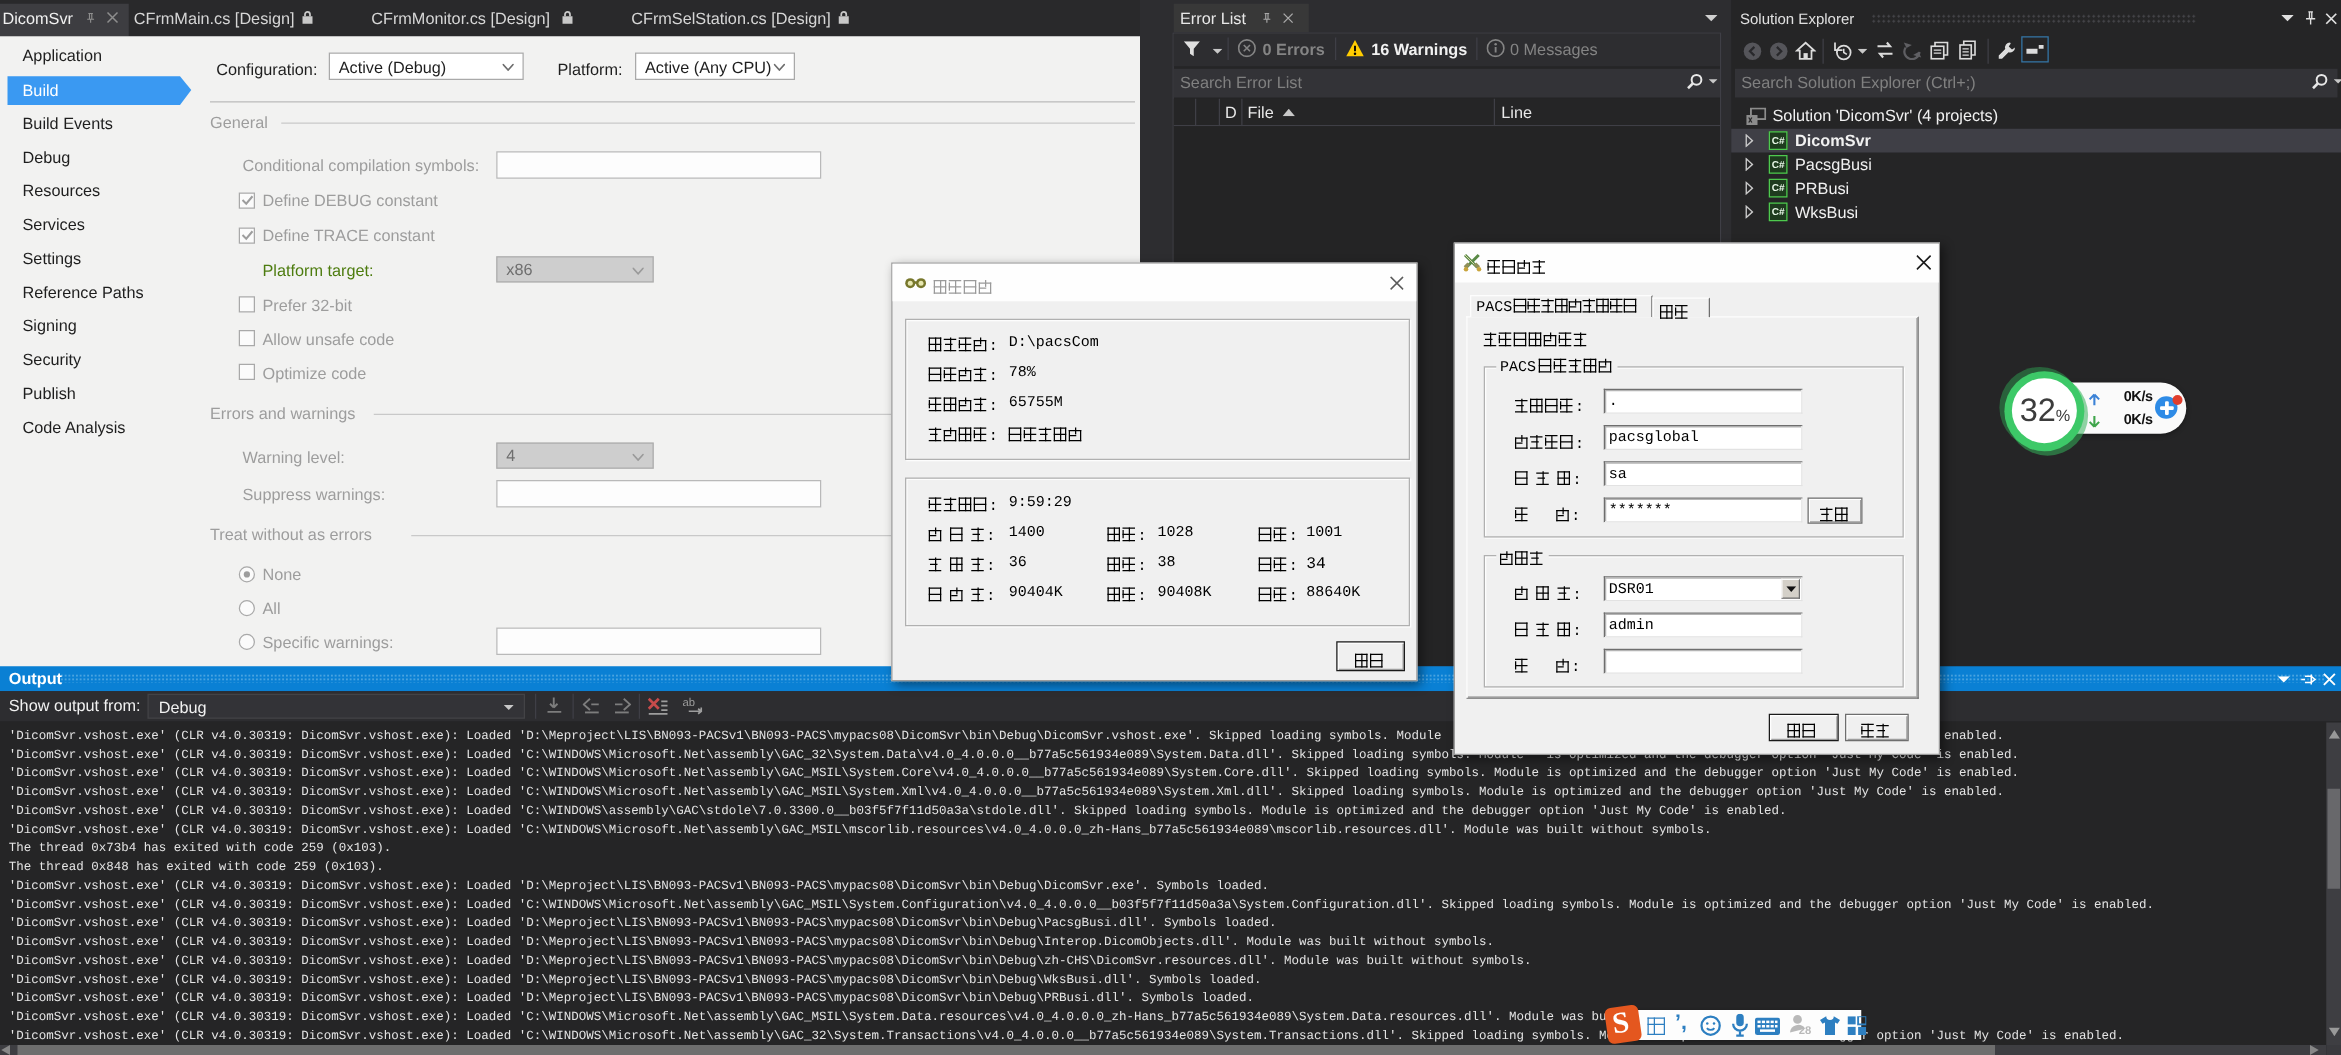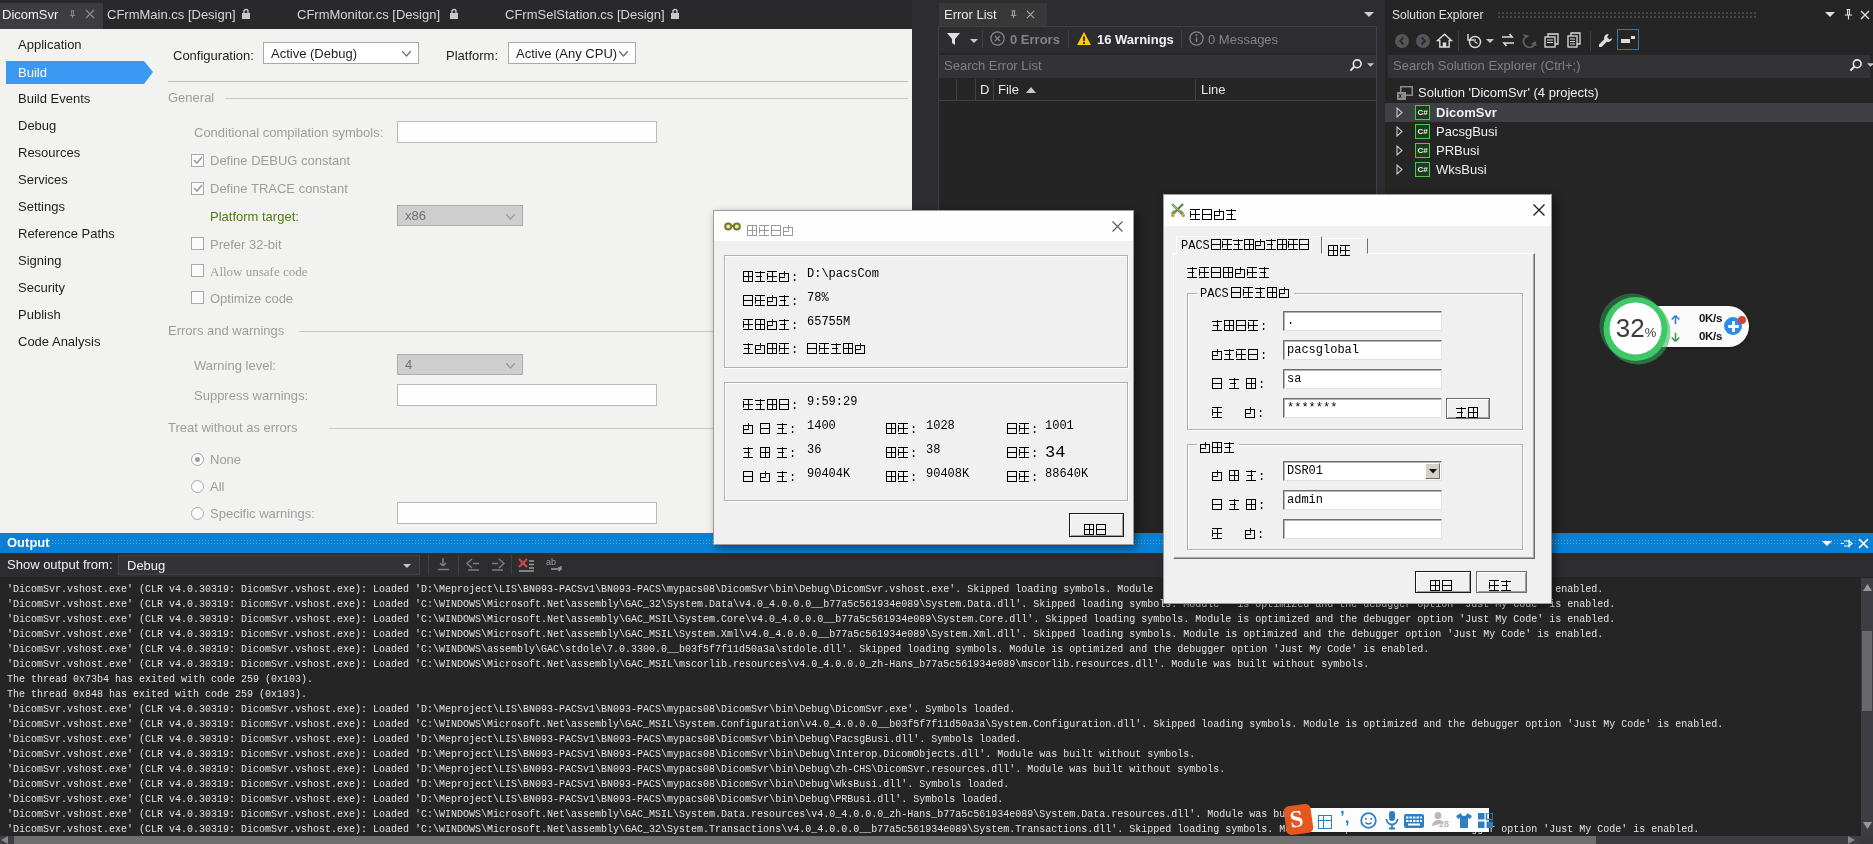--- a/index.html
+++ b/index.html
@@ -107,21 +107,21 @@
   <div class="ab" style="left:210px;top:180px;color:#4d7c0f;">Platform target:</div>
   <div class="ab" style="left:397px;top:176px;width:126px;height:21px;background:#cecece;border:1px solid #adadad;box-sizing:border-box;">
     <div class="ab" style="left:7px;top:2px;color:#6f6f6f;">x86</div>
     <svg class="ab" style="right:7px;top:8px" width="9" height="6" viewBox="0 0 9 6">
           <path d="M0 0l4.5 5L9 0" stroke="#9a9a9a" fill="none" stroke-width="1.3"></path>
         </svg>
   </div>
   <div class="ab" style="left:191px;top:208px;width:13px;height:13px;background:#fbfbfb;border:1px solid #a9a9a9;box-sizing:border-box;"></div>
   <div class="ab" style="left:210px;top:208px;color:#9d9d9d;">Prefer 32-bit</div>
   <div class="ab" style="left:191px;top:235px;width:13px;height:13px;background:#fbfbfb;border:1px solid #a9a9a9;box-sizing:border-box;"></div>
-  <div class="ab" style="left:210px;top:235px;color:#9d9d9d;font-family:Liberation Serif, serif;">Allow unsafe code</div>
+  <div class="ab" style="left:210px;top:235px;color:#9d9d9d;">Allow unsafe code</div>
   <div class="ab" style="left:191px;top:262px;width:13px;height:13px;background:#fbfbfb;border:1px solid #a9a9a9;box-sizing:border-box;"></div>
   <div class="ab" style="left:210px;top:262px;color:#9d9d9d;">Optimize code</div>
 
   <div class="ab" style="left:168px;top:294px;color:#9d9d9d;">Errors and warnings</div>
   <div class="ab" style="left:299px;top:302px;width:609px;height:1px;background:#c9c9c9;"></div>
   <div class="ab" style="left:194px;top:329px;color:#9d9d9d;">Warning level:</div>
   <div class="ab" style="left:397px;top:325px;width:126px;height:21px;background:#cecece;border:1px solid #adadad;box-sizing:border-box;">
     <div class="ab" style="left:7px;top:2px;color:#6f6f6f;">4</div>
     <svg class="ab" style="right:7px;top:8px" width="9" height="6" viewBox="0 0 9 6">
           <path d="M0 0l4.5 5L9 0" stroke="#9a9a9a" fill="none" stroke-width="1.3"></path>
@@ -432,21 +432,21 @@
   <div class="ab mono" style="left:93px;top:208px;color:#000;font-size:12px;">1400</div>
   <div class="ab hz" style="left:172px;top:208px;color:#000;"><i class="c b"></i><i class="c d"></i><span class="mono" style="font-size:12px;">:</span></div>
   <div class="ab mono" style="left:212px;top:208px;color:#000;font-size:12px;">1028</div>
   <div class="ab hz" style="left:293px;top:208px;color:#000;"><i class="c a"></i><i class="c d"></i><span class="mono" style="font-size:12px;">:</span></div>
   <div class="ab mono" style="left:331px;top:208px;color:#000;font-size:12px;">1001</div>
   <div class="ab hz" style="left:29px;top:232px;color:#000;"><i class="c e"></i><i class="c b" style="margin-left:5px;"></i><i class="c e" style="margin-left:5px;"></i><span class="mono" style="font-size:12px;">:</span></div>
   <div class="ab mono" style="left:93px;top:232px;color:#000;font-size:12px;">36</div>
   <div class="ab hz" style="left:172px;top:232px;color:#000;"><i class="c b"></i><i class="c d"></i><span class="mono" style="font-size:12px;">:</span></div>
   <div class="ab mono" style="left:212px;top:232px;color:#000;font-size:12px;">38</div>
   <div class="ab hz" style="left:293px;top:232px;color:#000;"><i class="c a"></i><i class="c d"></i><span class="mono" style="font-size:12px;">:</span></div>
-  <div class="ab mono" style="left:331px;top:232px;color:#000;font-size:17px;">34</div>
+  <div class="ab mono" style="left:331px;top:232px;color:#000;font-size:13px;">34</div>
   <div class="ab hz" style="left:29px;top:256px;color:#000;"><i class="c a"></i><i class="c f" style="margin-left:5px;"></i><i class="c e" style="margin-left:5px;"></i><span class="mono" style="font-size:12px;">:</span></div>
   <div class="ab mono" style="left:93px;top:256px;color:#000;font-size:12px;">90404K</div>
   <div class="ab hz" style="left:172px;top:256px;color:#000;"><i class="c b"></i><i class="c d"></i><span class="mono" style="font-size:12px;">:</span></div>
   <div class="ab mono" style="left:212px;top:256px;color:#000;font-size:12px;">90408K</div>
   <div class="ab hz" style="left:293px;top:256px;color:#000;"><i class="c a"></i><i class="c d"></i><span class="mono" style="font-size:12px;">:</span></div>
   <div class="ab mono" style="left:331px;top:256px;color:#000;font-size:12px;">88640K</div>
 
   <div class="ab btnd" style="left:355px;top:302px;width:55px;height:24px;"></div>
   <div class="ab hz" style="left:370px;top:309px;color:#000;"><i class="c b"></i><i class="c a"></i></div>
 </div>

